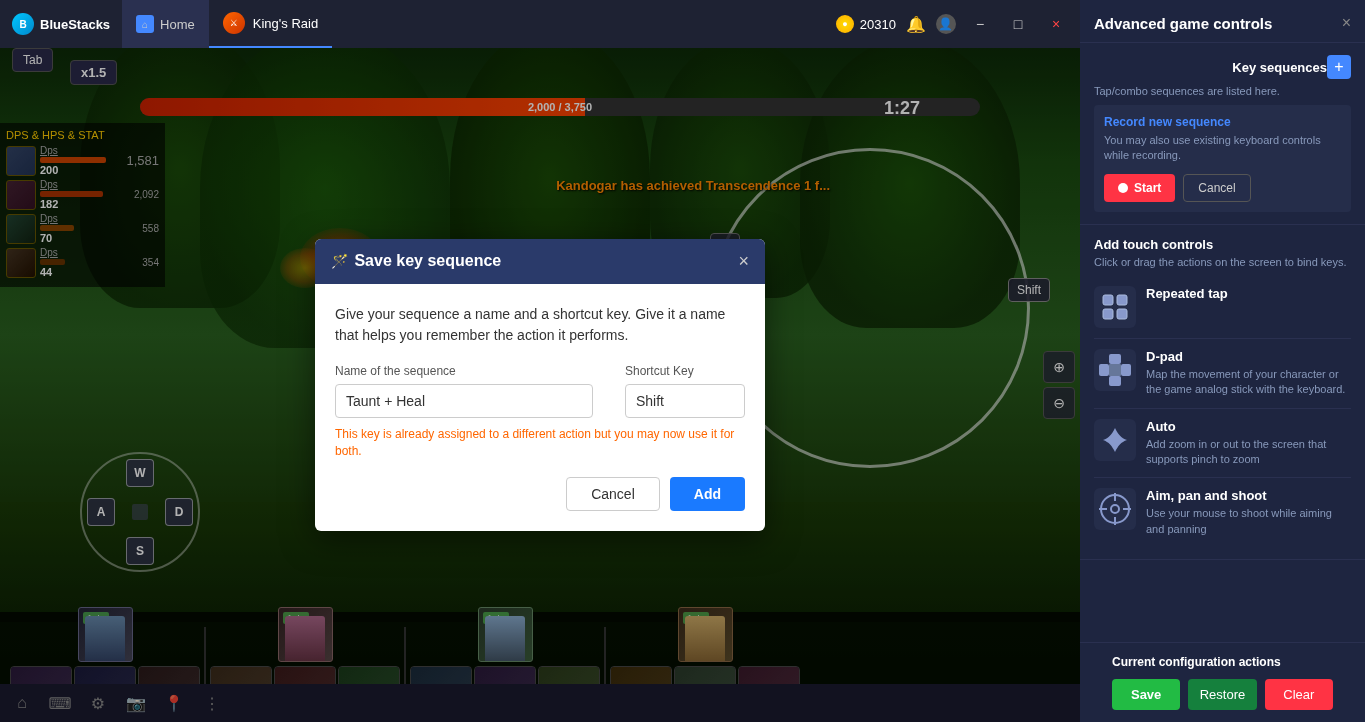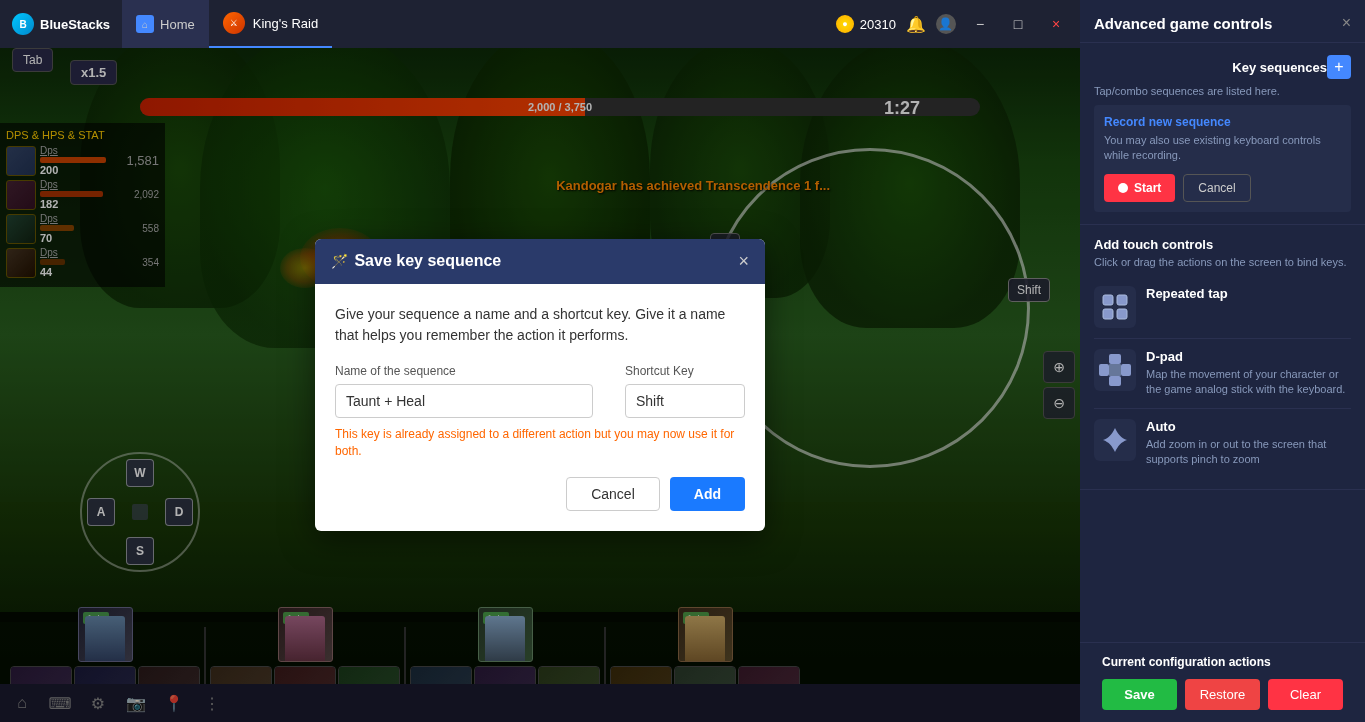--- a/index.html
+++ b/index.html
@@ -555,21 +555,21 @@
       font-weight: 600;
       margin-bottom: 4px;
     }
     #add-touch-desc {
       color: #8899bb;
       font-size: 11px;
       margin-bottom: 8px;
     }
     
     #config-actions-section {
-      padding: 12px 22px;
+      padding: 12px 32px;
       margin-top: auto;
       border-top: 1px solid #2a3050;
     }
     #config-actions-title {
       color: #fff;
       font-size: 12px;
       font-weight: 600;
       margin-bottom: 10px;
     }
     #config-buttons {
@@ -581,21 +581,21 @@
       color: #fff;
       border: none;
       border-radius: 4px;
       padding: 8px;
       font-size: 13px;
       font-weight: 600;
       cursor: pointer;
     }
     #restore-config-btn {
       flex: 1;
-      background: #ef4444;
+      background: #15803d;
       color: #fff;
       border: none;
       border-radius: 4px;
       padding: 8px;
       font-size: 13px;
       cursor: pointer;
     }
     #clear-config-btn {
       flex: 1;
       background: #ff3344;
@@ -980,20 +980,36 @@
           <svg width="36" height="36" viewBox="0 0 36 36">
             <path d="M18 6 C15 12 12 16 6 18 C12 20 15 24 18 30 C21 24 24 20 30 18 C24 16 21 12 18 6Z" fill="#8899cc"></path>
           </svg>
         </div>
         <div class="tci-text">
           <div class="tci-title">Auto</div>
           <div class="tci-desc">Add zoom in or out to the screen that supports pinch to zoom</div>
         </div>
       </div>
 
+      <div class="touch-control-item">
+        <div class="tci-icon">
+          <svg width="36" height="36" viewBox="0 0 36 36">
+            <circle cx="18" cy="18" r="14" fill="none" stroke="#8899cc" stroke-width="2"></circle>
+            <circle cx="18" cy="18" r="4" fill="none" stroke="#8899cc" stroke-width="2"></circle>
+            <line x1="18" y1="2" x2="18" y2="10" stroke="#8899cc" stroke-width="2"></line>
+            <line x1="18" y1="26" x2="18" y2="34" stroke="#8899cc" stroke-width="2"></line>
+            <line x1="2" y1="18" x2="10" y2="18" stroke="#8899cc" stroke-width="2"></line>
+            <line x1="26" y1="18" x2="34" y2="18" stroke="#8899cc" stroke-width="2"></line>
+          </svg>
+        </div>
+        <div class="tci-text">
+          <div class="tci-title">Aim, pan and shoot</div>
+          <div class="tci-desc">Use your mouse to shoot while aiming and panning</div>
+        </div>
+      </div>
     </div>
 
     <div style="height: 20px;"></div>
 
   </div>
 
   <div id="config-actions-section">
     <div id="config-actions-title">Current configuration actions</div>
     <div id="config-buttons">
       <button id="save-config-btn">Save</button>

